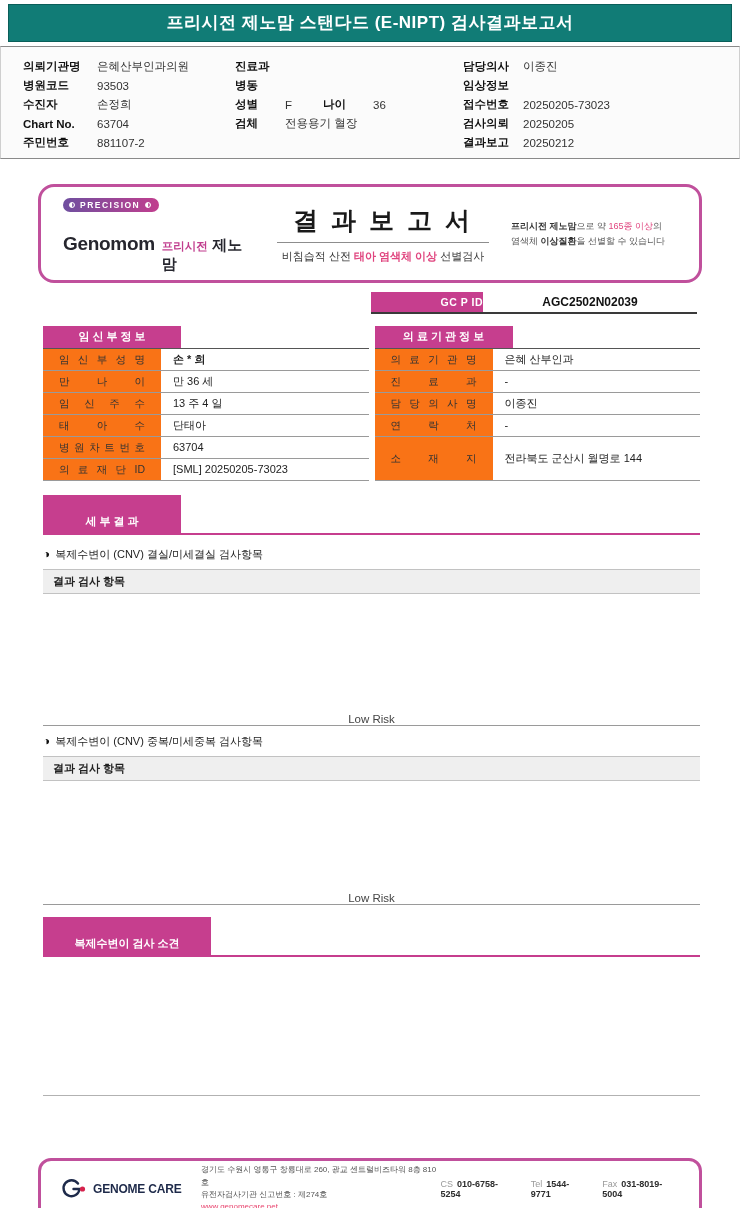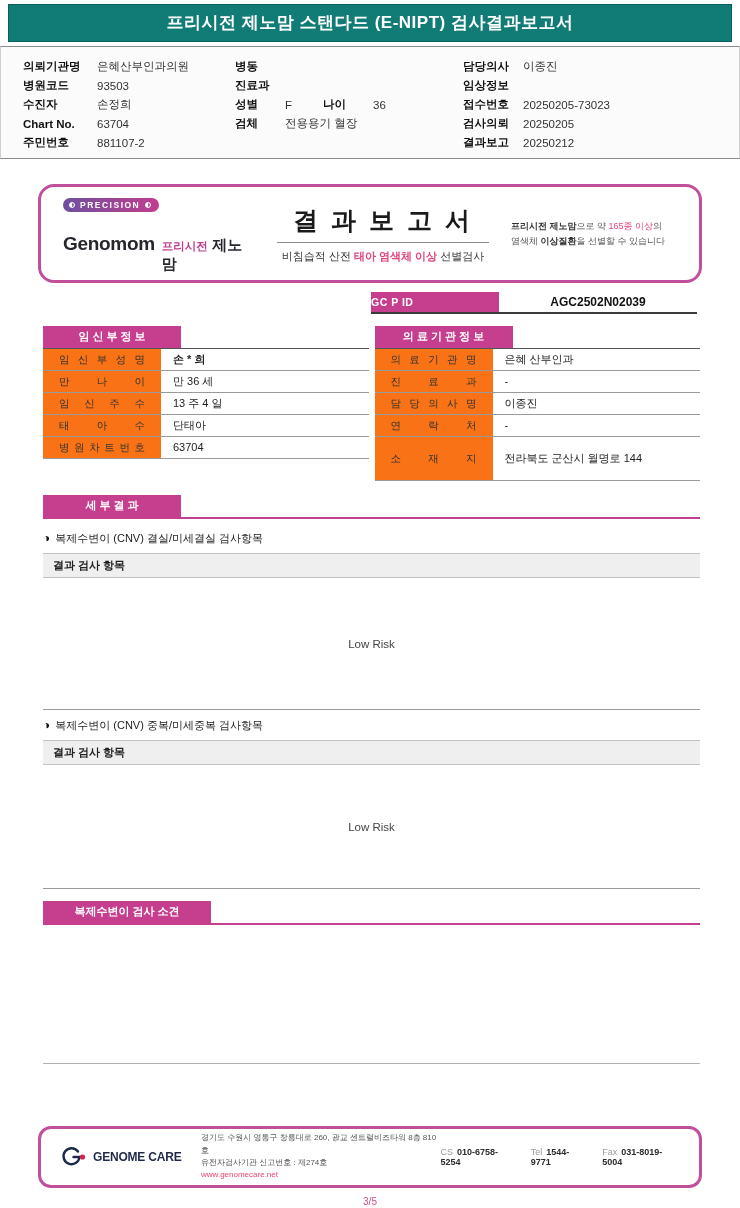--- a/index.html
+++ b/index.html
@@ -97,27 +97,27 @@
   .np { color: #e0457f; }
 
   
   .gcpid {
     margin: 9px 43px 0 auto;
     width: 326px;
     display: flex;
     border-bottom: 2px solid #3a3a3a;
   }
   .gcpid-label {
-    width: 128px;
+    width: 112px;
     background: #c63e8e;
     color: #fff;
     font-size: 10.5px;
     font-weight: bold;
     letter-spacing: 0.5px;
-    text-align: left;
+    text-align: right;
     padding: 4px 0;
   }
   .gcpid-value {
     flex: 1;
     text-align: center;
     font-size: 12px;
     font-weight: bold;
     color: #111;
     padding: 3px 0;
   }
@@ -152,42 +152,42 @@
 
   
   .sec-header { margin: 14px 40px 0 43px; border-bottom: 2px solid #c63e8e; }
   .sec-header .sec-box {
     width: 138px;
     background: #c63e8e;
     color: #fff;
     font-size: 11px;
     font-weight: bold;
     text-align: center;
-    padding: 3px 0 4px 0;
+    padding: 19px 0 4px 0;
   }
   .sec-header .sec-box.wide { width: 168px; }
 
   .bullet-line { margin: 12px 43px 0 43px; font-size: 11px; color: #222; }
   .bullet-icon { font-size: 12px; margin-right: 5px; color: #111; }
 
   .gray-bar {
     margin: 7px 40px 0 43px;
     background: #efefef;
     border-top: 1px solid #c2c2c2;
     border-bottom: 1px solid #c2c2c2;
     font-size: 11px;
     font-weight: bold;
     color: #222;
     padding: 4px 10px;
   }
   .result-area {
     margin: 0 40px 0 43px;
     border-bottom: 1px solid #9a9a9a;
     display: flex;
-    align-items: center;
+    align-items: flex-end;
     justify-content: center;
     font-size: 11.5px;
     color: #444;
   }
   .result-area.h1 { height: 132px; }
   .result-area.h2 { height: 124px; }
 
   .findings-body {
     margin: 0 40px 0 43px;
     height: 139px;
@@ -240,25 +240,25 @@
       <span class="ph-label">Chart No.</span>
       <span class="ph-value">63704</span>
     </div>
     <div class="ph-row">
       <span class="ph-label">주민번호</span>
       <span class="ph-value">881107-2</span>
     </div>
   </div>
   <div class="ph-col2">
     <div class="ph-row">
+      <span class="ph-label">진료과</span>
+      <span class="ph-value"></span>
+    </div>
+    <div class="ph-row">
       <span class="ph-label">병동</span>
-      <span class="ph-value"></span>
-    </div>
-    <div class="ph-row">
-      <span class="ph-label">진료과</span>
       <span class="ph-value"></span>
     </div>
     <div class="ph-row">
       <span class="ph-label">성별</span>
       <span class="ph-value ph-value-short">F</span>
       <span class="ph-label ph-label2">나이</span>
       <span class="ph-value">36</span>
     </div>
     <div class="ph-row">
       <span class="ph-label">검체</span>
@@ -333,20 +333,24 @@
         <div class="tlab">임 신 주 수</div>
         <div class="tval">13 주 4 일</div>
       </div>
       <div class="trow">
         <div class="tlab">태 아 수</div>
         <div class="tval">단태아</div>
       </div>
       <div class="trow">
         <div class="tlab">병 원 차 트 번 호</div>
         <div class="tval">63704</div>
+      </div>
+      <div class="trow">
+        <div class="tlab">의 료 재 단 ID</div>
+        <div class="tval">[SML] 20250205-73023</div>
       </div>
     </div>
   </div>
   <div class="tbl">
     <div class="tbl-title">의 료 기 관 정 보</div>
     <div class="tbl-body">
       <div class="trow">
         <div class="tlab">의 료 기 관 명</div>
         <div class="tval">은혜 산부인과</div>
       </div>

